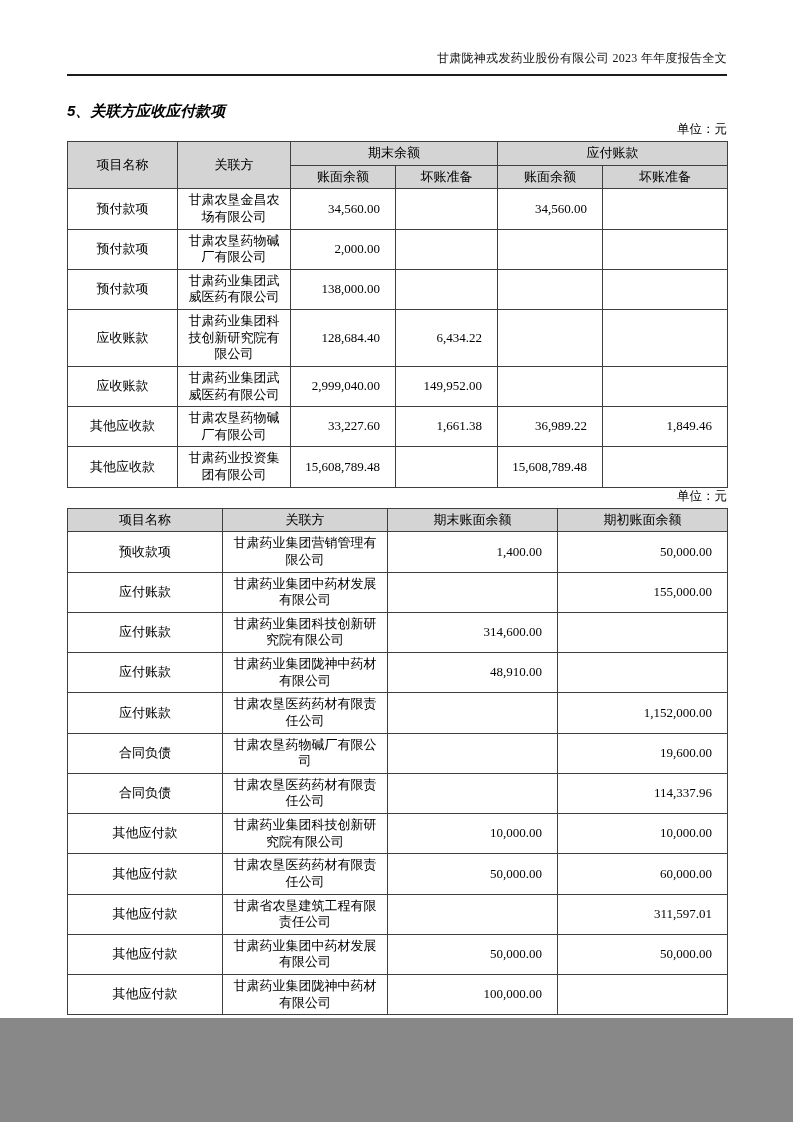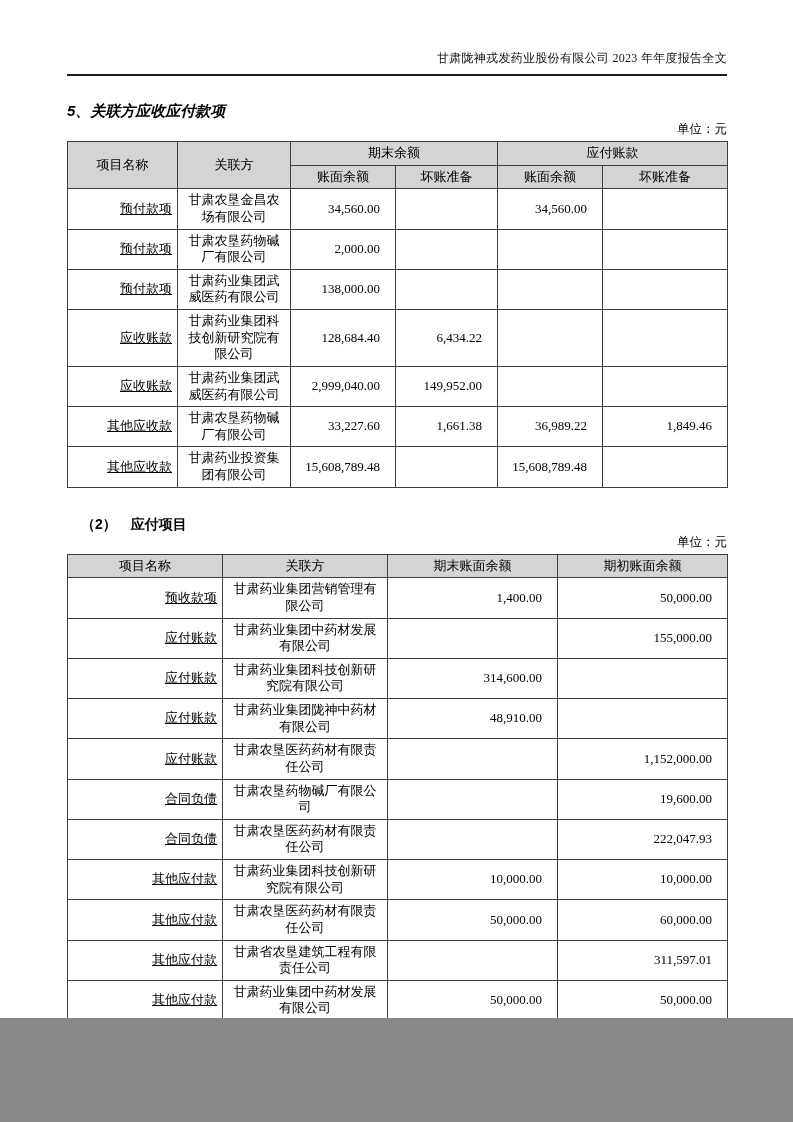--- a/index.html
+++ b/index.html
@@ -25,21 +25,21 @@
     font-family:"Liberation Sans","DejaVu Sans",sans-serif;
   }
   .sub-heading.second { margin-top:28px; }
   .unit-label { margin-top:0; margin-bottom:3px; text-align:right; font-size:12.5px; }
   table { border-collapse:collapse; table-layout:fixed; width:660px; }
   th, td {
     border:1px solid #3f3f3f; font-size:13px; font-weight:normal;
     padding:3px 5px; vertical-align:middle; line-height:1.28;
   }
   thead th { background:#d4d4d4; text-align:center; height:21px; }
-  td.item  { text-align:right;text-decoration:underline; }
+  td.item  { text-align:center; }
   td.party { text-align:center; word-break:break-all; }
   td.num   { text-align:right; padding-right:15px; }
   .page-number {
     position:absolute; top:1038px; right:71px; font-size:12px; color:#222;text-align:center;
   }
 </style>
 </head>
 <body>
 
 <div class="page">
@@ -129,21 +129,20 @@
           <td class="item">其他应收款</td>
           <td class="party">甘肃药业投资集团有限公司</td>
           <td class="num">15,608,789.48</td>
           <td class="num"></td>
           <td class="num">15,608,789.48</td>
           <td class="num"></td>
         </tr>
       </tbody>
     </table>
 
-    <div class="sub-heading second">（2）　应付项目</div>
     <div class="unit-label">单位：元</div>
 
     <table>
       <colgroup>
         <col style="width:155px">
           <col style="width:165px">
           <col style="width:170px">
           <col style="width:170px">
       </colgroup>
       <thead>
@@ -188,21 +187,21 @@
         <tr>
           <td class="item">合同负债</td>
           <td class="party">甘肃农垦药物碱厂有限公司</td>
           <td class="num"></td>
           <td class="num">19,600.00</td>
         </tr>
         <tr>
           <td class="item">合同负债</td>
           <td class="party">甘肃农垦医药药材有限责任公司</td>
           <td class="num"></td>
-          <td class="num">222,047.93</td>
+          <td class="num">114,337.96</td>
         </tr>
         <tr>
           <td class="item">其他应付款</td>
           <td class="party">甘肃药业集团科技创新研究院有限公司</td>
           <td class="num">10,000.00</td>
           <td class="num">10,000.00</td>
         </tr>
         <tr>
           <td class="item">其他应付款</td>
           <td class="party">甘肃农垦医药药材有限责任公司</td>

